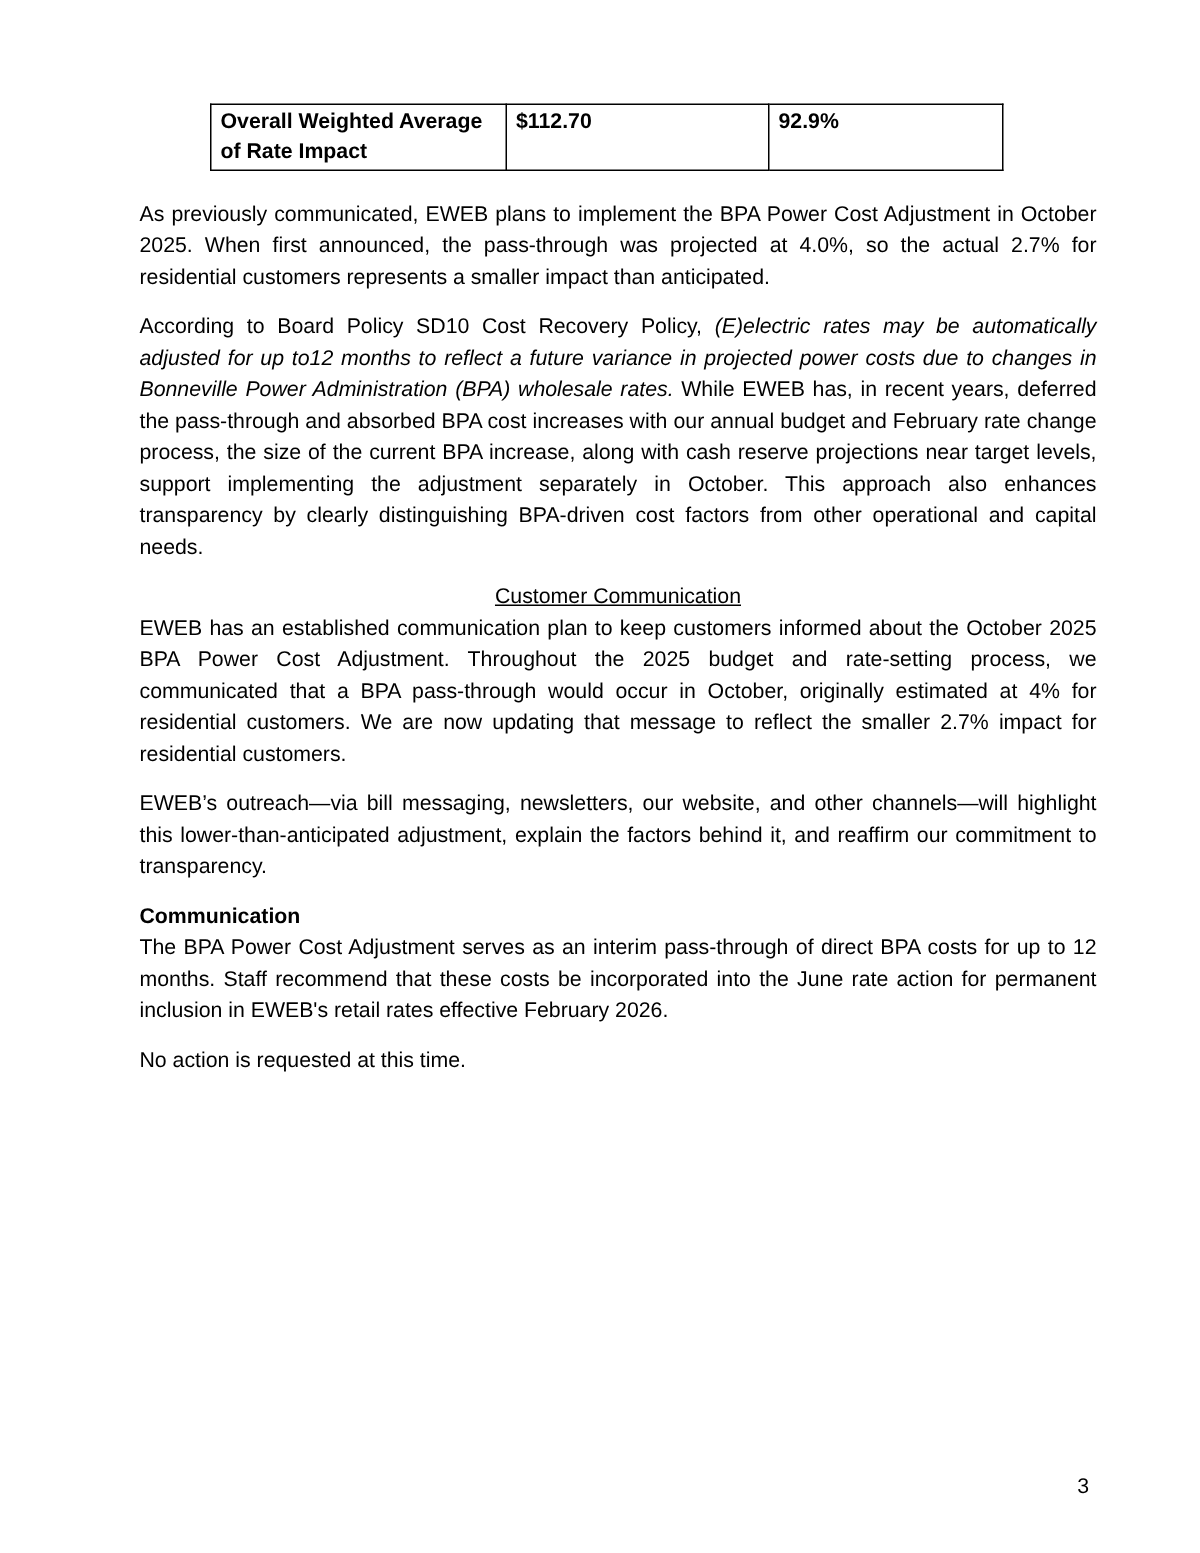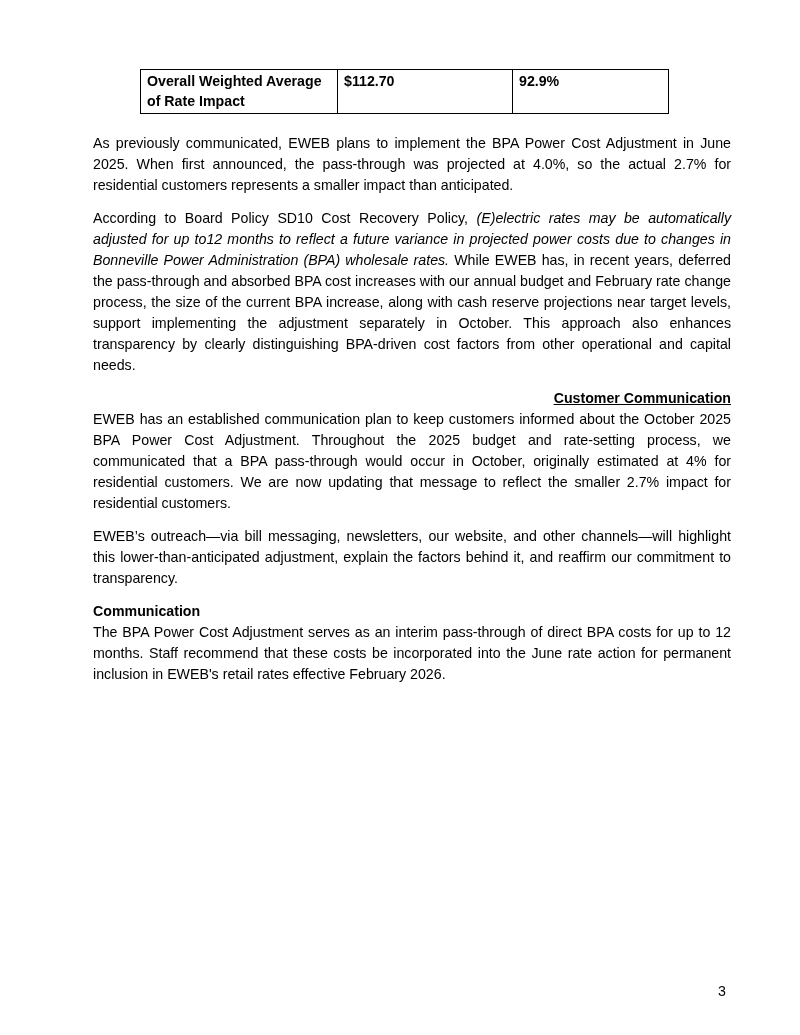--- a/index.html
+++ b/index.html
@@ -44,22 +44,22 @@
   }
   .rate-table td.center { text-align: left; }
   .col1 { width: 197px; }
   .col2 { width: 175px; }
   .col3 { width: 156px; }
   p.body-para { margin: 0 0 12px 0; }
   .section { margin: 0 0 12px 0; }
   .section p { margin: 0; }
   .heading-underline {
     text-decoration: underline;
-    font-weight: bold;
-    text-align: right;
+    font-weight: normal;
+    text-align: center;
   }
   .heading-bold {
     font-weight: bold;
     text-align: left;
   }
   .italic { font-style: italic; }
   .page-number {
     position: absolute;
     top: 981px;
     right: 74px;
@@ -81,35 +81,36 @@
       </colgroup>
       <tbody>
         <tr>
           <td>Overall Weighted Average of Rate Impact</td>
           <td class="center">$112.70</td>
           <td class="center">92.9%</td>
         </tr>
       </tbody>
     </table>
 
-    <p class="body-para">As previously communicated, EWEB plans to implement the BPA Power Cost Adjustment in June 2025. When first announced, the pass-through was projected at 4.0%, so the actual 2.7% for residential customers represents a smaller impact than anticipated.</p>
+    <p class="body-para">As previously communicated, EWEB plans to implement the BPA Power Cost Adjustment in October 2025. When first announced, the pass-through was projected at 4.0%, so the actual 2.7% for residential customers represents a smaller impact than anticipated.</p>
 
     <p class="body-para"><span>According to Board Policy SD10 Cost Recovery Policy, </span><span class="italic">(E)electric rates may be automatically adjusted for up to12 months to reflect a future variance in projected power costs due to changes in Bonneville Power Administration (BPA) wholesale rates.</span><span> While EWEB has, in recent years, deferred the pass-through and absorbed BPA cost increases with our annual budget and February rate change process, the size of the current BPA increase, along with cash reserve projections near target levels, support implementing the adjustment separately in October. This approach also enhances transparency by clearly distinguishing BPA-driven cost factors from other operational and capital needs.</span></p>
 
     <div class="section">
       <div class="heading-underline">Customer Communication</div>
       <p>EWEB has an established communication plan to keep customers informed about the October 2025 BPA Power Cost Adjustment. Throughout the 2025 budget and rate-setting process, we communicated that a BPA pass-through would occur in October, originally estimated at 4% for residential customers. We are now updating that message to reflect the smaller 2.7% impact for residential customers.</p>
     </div>
 
     <p class="body-para">EWEB’s outreach—via bill messaging, newsletters, our website, and other channels—will highlight this lower-than-anticipated adjustment, explain the factors behind it, and reaffirm our commitment to transparency.</p>
 
     <div class="section">
       <div class="heading-bold">Communication</div>
       <p>The BPA Power Cost Adjustment serves as an interim pass-through of direct BPA costs for up to 12 months. Staff recommend that these costs be incorporated into the June rate action for permanent inclusion in EWEB's retail rates effective February 2026.</p>
     </div>
 
     <div class="section">
+      <p>No action is requested at this time.</p>
     </div>
 
   </div>
 
   <div class="page-number">3</div>
 </div>
 
 </body></html>

